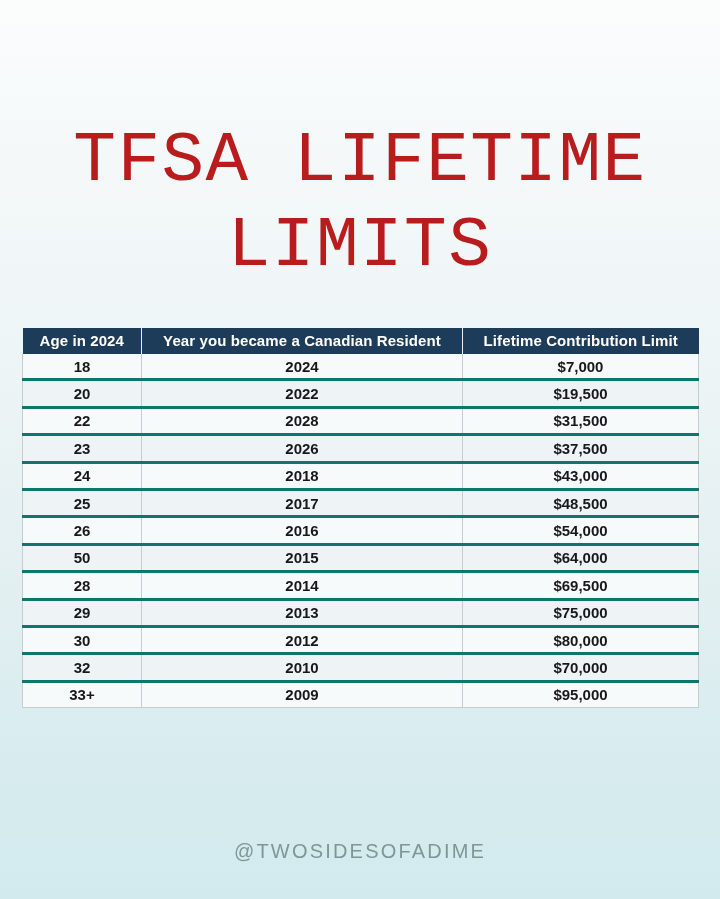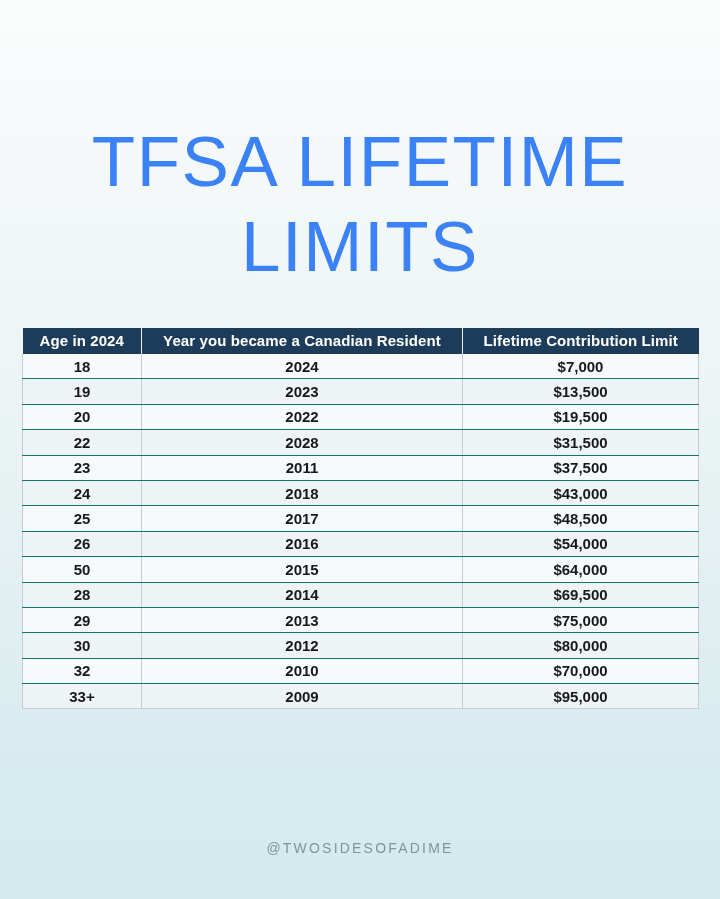--- a/index.html
+++ b/index.html
@@ -33,25 +33,25 @@
   
   .title-block {
     width: 100%;
     text-align: center;
     margin-top: 126px;
     color: #20405e;
     line-height: 1.0;
   }
   .title-line {
     display: block;
-    font-family: Liberation Sans, sans-serif;
+    font-family: Liberation Mono, monospace;
     font-weight: 300;
     font-size: 71px;
     letter-spacing: 1.5px;
-    color: #3b82f6;
+    color: #b91c1c;
     -webkit-text-stroke: 0px;
   }
   .title-line-1 { margin-bottom: 14px; }
   .title-line-2 { }
 
   
   .table-wrap {
     margin-top: 46px;
     width: 676px;
   }
@@ -79,41 +79,41 @@
   }
   table.tfsa thead th:last-child { border-right: none; }
 
   table.tfsa tbody td {
     font-size: 15px;
     font-weight: bold;
     color: #16181a;
     text-align: center;
     height: 24.4px;
     padding: 0;
-    border-bottom: 1px solid #0f766e;
+    border-bottom: 3px solid #0f766e;
     border-right: 1px solid #c6cdd0;
     background: #f3f7f8;
     font-family: "Liberation Sans", sans-serif;
   }
   table.tfsa tbody td:last-child { border-right: none; }
   table.tfsa tbody tr:nth-child(odd) td { background: #f7fafb; }
   table.tfsa tbody tr:nth-child(even) td { background: #eef4f5; }
   table.tfsa tbody tr:last-child td { border-bottom: 1px solid #c6cdd0; }
 
   table.tfsa tbody td.col-age { border-left: 1px solid #c6cdd0; }
   table.tfsa tbody td.col-limit { border-right: 1px solid #c6cdd0; }
 
   
   .footer-handle {
     position: absolute;
     left: 0;
     right: 0;
     top: 840px;
     text-align: center;
-    font-size: 14px;
+    font-size: 20px;
     font-weight: normal;
     letter-spacing: 2.2px;
     color: #7f9699;
     font-family: "Liberation Sans", sans-serif;
   }
 </style>
 </head>
 <body>
 
 <div class="poster">
@@ -137,37 +137,32 @@
           <th>Lifetime Contribution Limit</th>
         </tr>
       </thead>
       <tbody id="table-body">
           <tr>
             <td class="col-age">18</td>
             <td class="col-year">2024</td>
             <td class="col-limit">$7,000</td>
           </tr>
           <tr>
-            <td class="col-age">19</td>
-            <td class="col-year">2023</td>
-            <td class="col-limit">$13,500</td>
-          </tr>
-          <tr>
             <td class="col-age">20</td>
             <td class="col-year">2022</td>
             <td class="col-limit">$19,500</td>
           </tr>
           <tr>
             <td class="col-age">22</td>
             <td class="col-year">2028</td>
             <td class="col-limit">$31,500</td>
           </tr>
           <tr>
             <td class="col-age">23</td>
-            <td class="col-year">2011</td>
+            <td class="col-year">2026</td>
             <td class="col-limit">$37,500</td>
           </tr>
           <tr>
             <td class="col-age">24</td>
             <td class="col-year">2018</td>
             <td class="col-limit">$43,000</td>
           </tr>
           <tr>
             <td class="col-age">25</td>
             <td class="col-year">2017</td>

